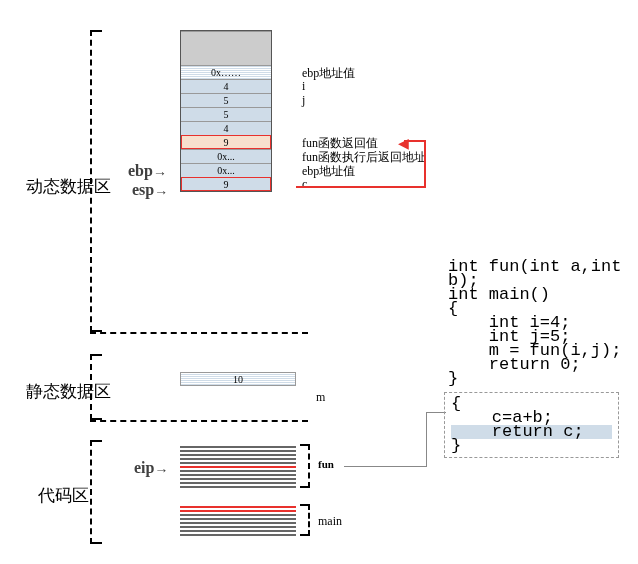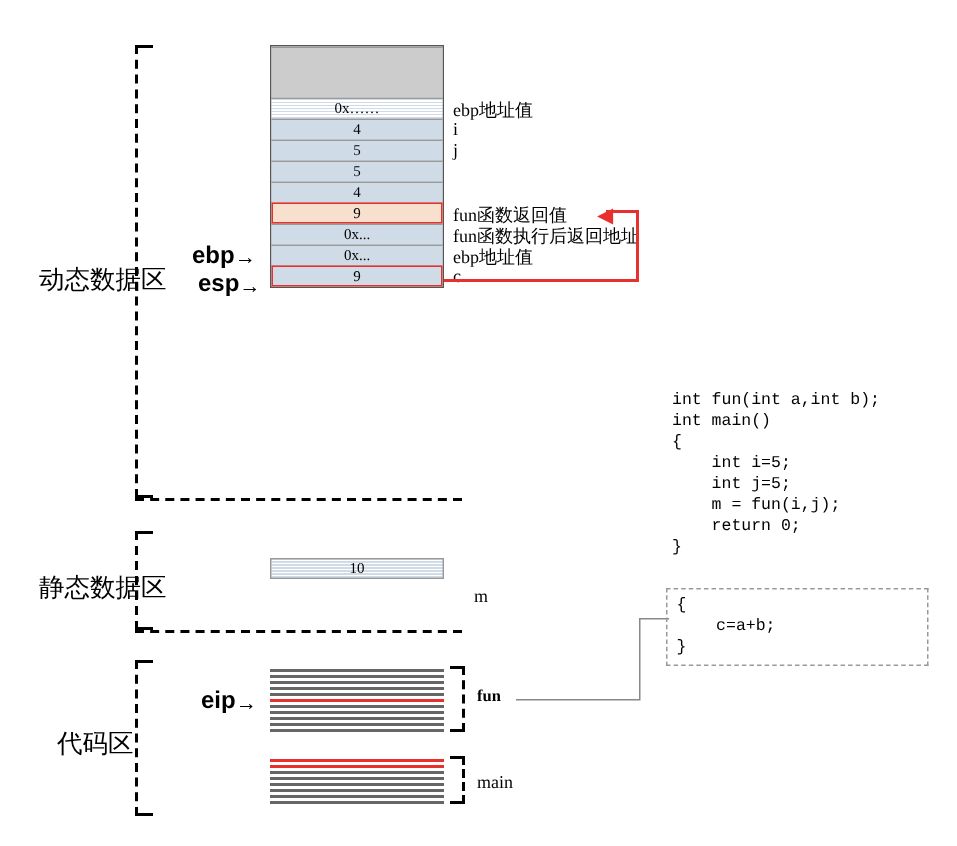--- a/index.html
+++ b/index.html
@@ -1,34 +1,34 @@
 <!DOCTYPE html>
 <html><head>
 <meta charset="utf-8">
 <style>
 *{box-sizing:border-box;margin:0;padding:0}
 body{font-family:"SimSun",serif;background:#fff;width:638px;height:564px;position:relative;font-size:11px}
 .region-label{position:absolute;font-size:17px}
 .brace{position:absolute;border-left:2px dashed #000;border-top:2px dashed #000;border-bottom:2px dashed #000;width:12px}
 .brace-r{position:absolute;border-right:2px dashed #000;border-top:2px dashed #000;border-bottom:2px dashed #000;width:10px}
-.stack{position:absolute;left:180px;width:116px;border:1px solid #555}
+.stack{position:absolute;left:180px;width:92px;border:1px solid #555}
 .cell{height:14px;border-top:1px solid #999;text-align:center;font-size:10px;line-height:13px;background:#cfdce8}
 .cell.grey{background:#ccc;height:34px}
 .cell.hatch{background:repeating-linear-gradient(0deg,#cfdce8 0px,#cfdce8 1px,#fff 1px,#fff 2px)}
 .cell.red-out{outline:1.5px solid #e8312d;outline-offset:-1px;background:#f7e0cd}
 .cell.red-out2{outline:1.5px solid #e8312d;outline-offset:-1px}
 .cell-lbl{position:absolute;left:302px;font-size:12px}
-.ptr{position:absolute;color:#000000;font-weight:bold;font-family:Liberation Sans, sans-serif;font-size:16px}
+.ptr{position:absolute;color:#404040;font-weight:bold;font-family:Liberation Serif, serif;font-size:16px}
 .arrow-r{display:inline-block;font-size:14px;vertical-align:middle}
 .sep{position:absolute;left:90px;width:218px;border-top:2px dashed #000}
 .static-cell{position:absolute;left:180px;width:116px;height:14px;border:1px solid #999;text-align:center;font-size:10px;line-height:13px;background:repeating-linear-gradient(0deg,#cfdce8 0px,#cfdce8 1px,#fff 1px,#fff 2px)}
 .code-block{position:absolute;left:180px;width:116px}
 .hlines{height:2px;background:#666;margin-top:2px}
 .red-line{height:2px;background:#e8312d;margin-top:2px}
-.code-panel{position:absolute;left:448px;width:175px;font-family:"Courier New",monospace;font-size:11px;line-height:14px}
+.code-panel{position:absolute;left:448px;width:175px;font-family:"Courier New",monospace;font-size:17px;line-height:14px}
 .code-panel.dashed{border:1.5px dashed #999;padding:4px 6px}
 .hl-line{background:#cfdce8}
 .fun-label{position:absolute;font-family:"Times New Roman",serif;font-weight:bold;font-size:11px}
 .thin-line{position:absolute;background:#888;height:1px}
 </style>
 </head>
 <body>
 
 <div class="brace" style="left:90px;top:30px;height:302px"></div>
 <div class="region-label" style="left:26px;top:175px">动态数据区</div>
@@ -107,24 +107,25 @@
 <div class="cell-lbl" style="top:514px;left:318px">main</div>
 
 <div class="thin-line" style="left:344px;top:466px;width:82px"></div>
 <div style="position:absolute;left:426px;top:412px;width:1px;height:55px;background:#888"></div>
 <div class="thin-line" style="left:426px;top:412px;width:20px"></div>
 
 <div class="code-panel" style="top:260px">
   <div>int fun(int a,int b);</div>
   <div>int main()</div>
   <div>{</div>
-  <div style="white-space:pre">    int i=5;</div>
+  <div style="white-space:pre">    int i=4;</div>
   <div style="white-space:pre">    int j=5;</div>
   <div style="white-space:pre">    m = fun(i,j);</div>
   <div style="white-space:pre">    return 0;</div>
   <div>}</div>
 </div>
 
 <div class="code-panel dashed" style="top:392px;left:444px">
   <div>{</div>
   <div style="white-space:pre">    c=a+b;</div>
+  <div class="hl-line" style="white-space:pre">    return c;</div>
   <div>}</div>
 </div>
 
 </body></html>

